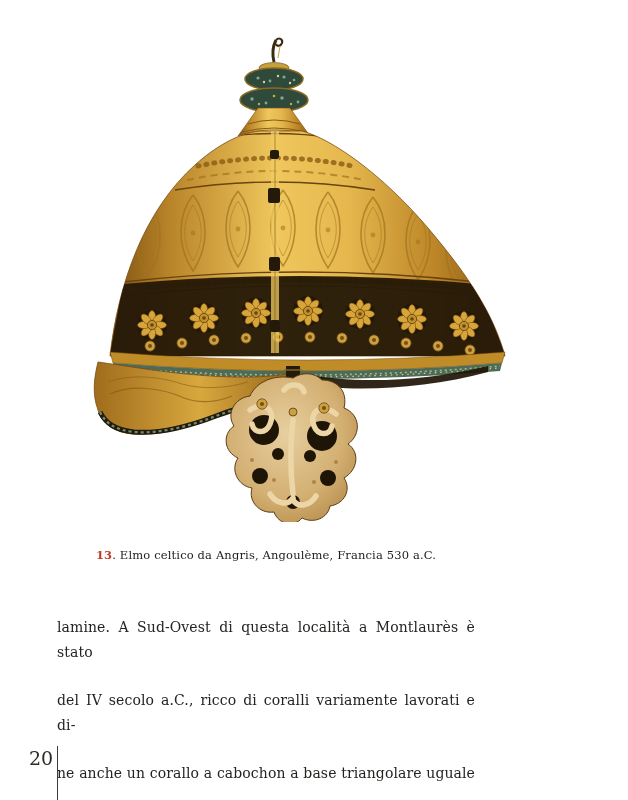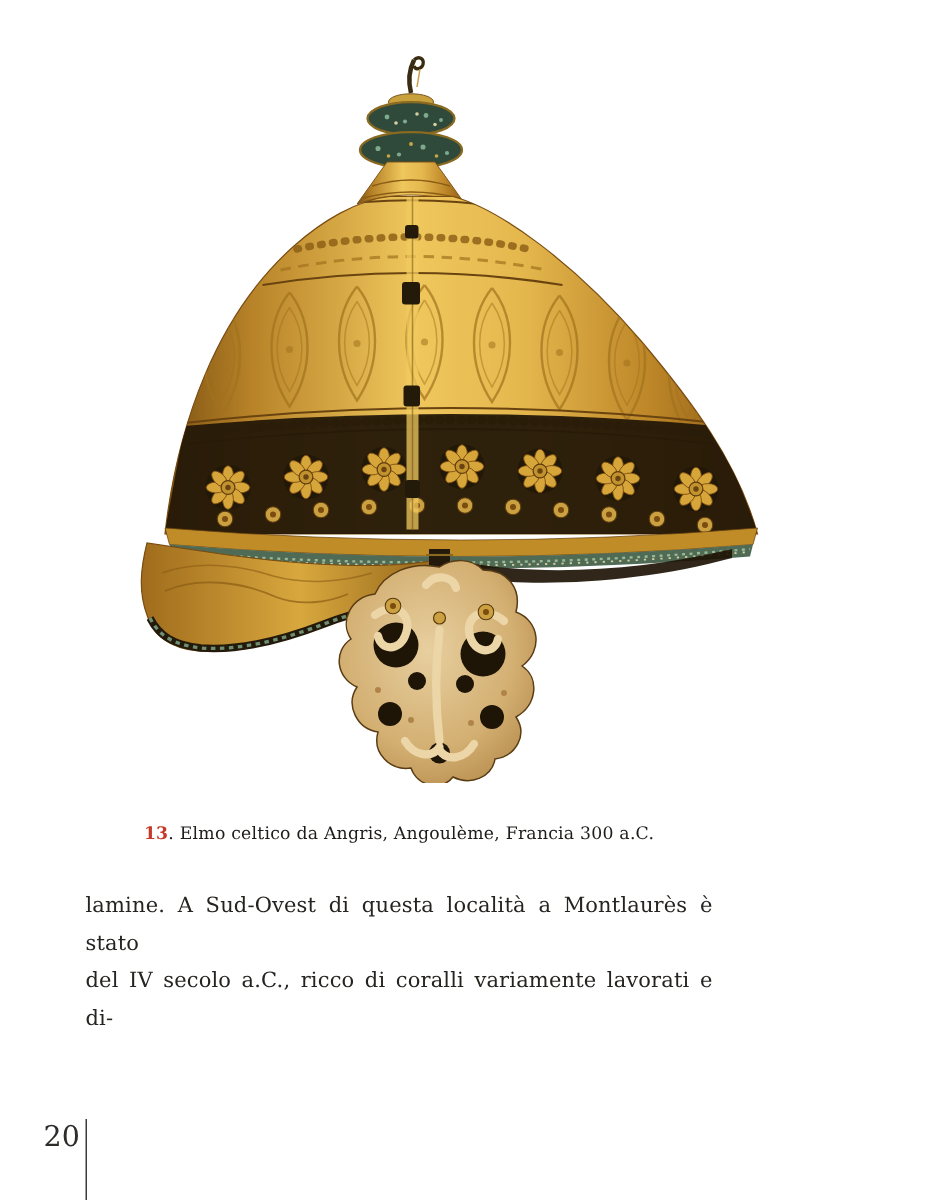--- a/index.html
+++ b/index.html
@@ -26,20 +26,21 @@
     position:absolute;left:57px;top:592px;width:418px;
     color:#262421;
     font-size:14px;
     line-height:25px;
     letter-spacing:0.1px;
   }
   .body-line{
     text-align:justify;
     text-align-last:justify;
     white-space:normal;
+    margin-top:23px;
   }
   .footer-page-number{
     position:absolute;left:29px;top:747px;
     font-size:19px;color:#2e2c29;
   }
   .footer-rule{
     position:absolute;left:57px;top:746px;
     width:1px;height:54px;background:#3c3c3c;
   }
 </style>
@@ -220,23 +221,24 @@
       <circle cx="201" cy="380" r="4" fill="#caa040" stroke="#5f3c0c" stroke-width="0.8"></circle>
       <g fill="#b08448">
         <circle cx="160" cy="428" r="2"></circle>
           <circle cx="244" cy="430" r="2"></circle>
         <circle cx="182" cy="448" r="2"></circle>
           <circle cx="222" cy="450" r="2"></circle>
       </g>
     </svg>
   </div>
 
-  <p class="caption"><span class="cap-num" style="color: rgb(196, 58, 40);">13</span><span>. Elmo celtico da Angris, Angoulème, Francia 300 a.C.</span></p>
+  <p class="caption"><span class="cap-num" style="color: rgb(196, 58, 40);">13</span><span>. Elmo celtico da Angris, Angoulème, Francia 530 a.C.</span></p>
 
   <div class="body-text" style="color: rgb(38, 36, 33);">
     <div class="body-line">lamine. A Sud-Ovest di questa località a Montlaurès è stato</div>
     <div class="body-line">del IV secolo a.C., ricco di coralli variamente lavorati e di-</div>
+    <div class="body-line">ne anche un corallo a cabochon a base triangolare uguale</div>
   </div>
 
   <div class="footer-page-number">20</div>
   <div class="footer-rule"></div>
 
 </div>
 
 </body></html>

